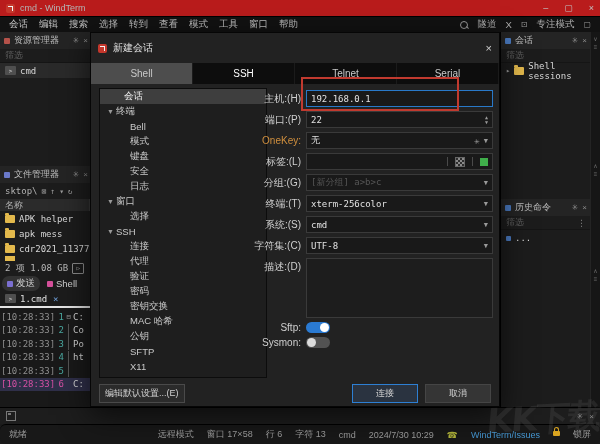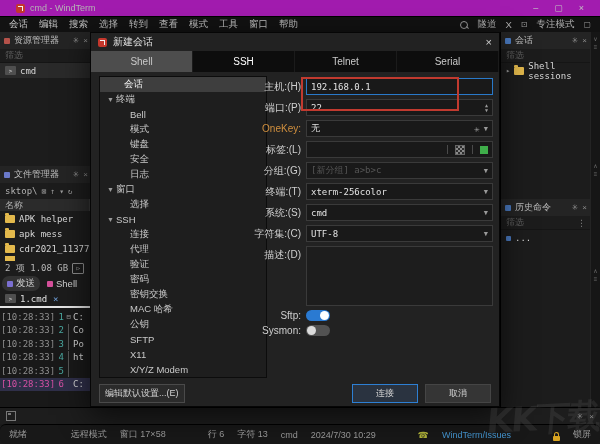--- a/index.html
+++ b/index.html
@@ -3,21 +3,21 @@
 <meta charset="utf-8">
 <style>
   html,body{margin:0;padding:0;}
   body{
     position:relative;width:600px;height:444px;overflow:hidden;
     background:#1a1a1a;color:#c8c8c8;
     font-family:"Liberation Sans","DejaVu Sans",sans-serif;font-size:10px;
     -webkit-font-smoothing:antialiased;
   }
   
-  .titlebar{height:16px;background:#a21caf;display:flex;align-items:center;gap:5px;padding:0 16px;color:#b5b5b5;font-size:9px;border-bottom:1px solid #000;}
+  .titlebar{height:16px;background:#b91c1c;display:flex;align-items:center;gap:5px;padding:0 6px;color:#b5b5b5;font-size:9px;border-bottom:1px solid #000;}
   .app-icon{width:9px;height:9px;background:#c4372c;border-radius:2px;position:relative;flex:0 0 auto;}
   .app-icon::after{content:'';position:absolute;left:2px;top:2px;right:2px;bottom:2px;border:1px solid #f2f2f2;border-left:none;border-bottom:none;}
   .win-controls{margin-left:auto;display:flex;gap:16px;color:#c2c2c2;font-size:9px;}
   .win-controls span{cursor:default;}
   
   .menubar{height:15px;background:#121212;display:flex;align-items:center;gap:11px;padding:0 9px;font-size:9.5px;color:#c2c2c2;border-bottom:1px solid #000;}
   .menubar .mspacer{flex:1;}
   .menu-right{display:flex;align-items:center;gap:9px;color:#b0b0b0;}
   .mag{width:6px;height:6px;border:1px solid #9a9a9a;border-radius:50%;position:relative;}
   .mag::after{content:'';position:absolute;left:5px;top:5px;width:3px;height:1px;background:#9a9a9a;transform:rotate(45deg);}
@@ -58,21 +58,21 @@
   .tl-text{color:#d0d0d0;}
   .tline.sel{background:#2f2f49;}
   .tline.sel .tl-ts,.tline.sel .tl-num{color:#d650a4;}
   .spacer1{height:88px;flex:0 0 auto;}
   .spacer2{height:120px;flex:0 0 auto;}
   .edge-strip{position:absolute;right:0;top:0;bottom:0;width:9px;background:#161616;border-left:1px solid #242424;display:flex;flex-direction:column;align-items:center;padding-top:3px;gap:2px;color:#6a6a6a;font-size:6px;}
   .edge-gap1{height:108px;} .edge-gap2{height:86px;}
   .hist-dot{width:5px;height:5px;background:#4a7ac0;border-radius:1px;flex:0 0 auto;}
   
   .dialog{position:absolute;left:90px;top:32px;width:410px;height:375px;background:#222;border:1px solid #060606;box-shadow:0 8px 28px rgba(0,0,0,.65);z-index:5;display:flex;flex-direction:column;box-sizing:border-box;}
-  .dlg-head{height:18px;display:flex;align-items:center;gap:6px;padding:0 7px;font-size:10px;color:#e0e0e0;flex:0 0 auto;}
+  .dlg-head{height:30px;display:flex;align-items:center;gap:6px;padding:0 7px;font-size:10px;color:#e0e0e0;flex:0 0 auto;}
   .dlg-close{margin-left:auto;color:#cfcfcf;font-size:11px;}
   .dlg-tabs{height:21px;display:flex;background:#0d0d0d;flex:0 0 auto;}
   .dlg-tab{flex:1;display:flex;align-items:center;justify-content:center;font-size:10px;color:#c9c9c9;border-right:1px solid #1b1b1b;}
   .dlg-tab.shell{background:#4d4d4d;}
   .dlg-tab.active{color:#fff;}
   .dlg-body{flex:1;position:relative;}
   .dlg-tree{position:absolute;left:8px;top:4px;width:166px;bottom:2px;background:#1e1e1e;border:1px solid #0c0c0c;overflow:hidden;}
   .trow{height:15px;display:flex;align-items:center;font-size:9.5px;color:#c9c9c9;}
   .trow .arr{width:9px;margin-left:7px;color:#9a9a9a;font-size:7px;flex:0 0 auto;}
   .trow.root{padding-left:24px;}
@@ -105,21 +105,21 @@
   .fspacer{flex:1;}
   .btn-connect{border:1px solid #2d7fd3;background:#2a3340;padding:2px 23px;}
   .btn-cancel{border:1px solid #454545;background:#353535;padding:2px 23px;}
   
   .bottom-head{position:absolute;left:0;right:0;bottom:20px;height:16px;background:#1d1d1d;border-top:1px solid #000;display:flex;align-items:center;gap:5px;padding:0 6px;color:#8a8a8a;}
   .mini-sq{width:8px;height:8px;border:1px solid #777;position:relative;}
   .mini-sq::after{content:'';position:absolute;left:1px;top:1px;width:3px;height:2px;background:#777;}
   .bh-actions{margin-left:auto;display:flex;gap:6px;font-size:8px;color:#8a8a8a;}
   .statusbar{position:absolute;left:0;right:0;bottom:0;height:20px;background:#181818;border-top:1px solid #000;display:flex;align-items:center;gap:13px;padding:0 9px;font-size:9px;color:#9c9c9c;box-sizing:border-box;border-radius:6px;}
   .sspacer{flex:1;}
-  .sgroup{display:flex;align-items:flex-end;gap:13px;margin-left:29px;}
+  .sgroup{display:flex;align-items:flex-start;gap:13px;}
   .phone{color:#b0b33a;font-size:9px;}
   .link{color:#4596d1;}
   .lock{width:7px;height:5px;background:#d9a420;border-radius:1px;position:relative;margin-top:3px;}
   .lock::before{content:'';position:absolute;top:-4px;left:1px;width:3px;height:3px;border:1px solid #d9a420;border-bottom:none;border-radius:3px 3px 0 0;}
   
   .watermark{position:absolute;right:0px;bottom:2px;z-index:30;font-size:34px;font-weight:bold;letter-spacing:-2px;color:rgba(150,150,150,.13);transform:skewX(-8deg) rotate(-3deg);pointer-events:none;font-family:"DejaVu Sans",sans-serif;}
 </style>
 </head>
 <body>
 

